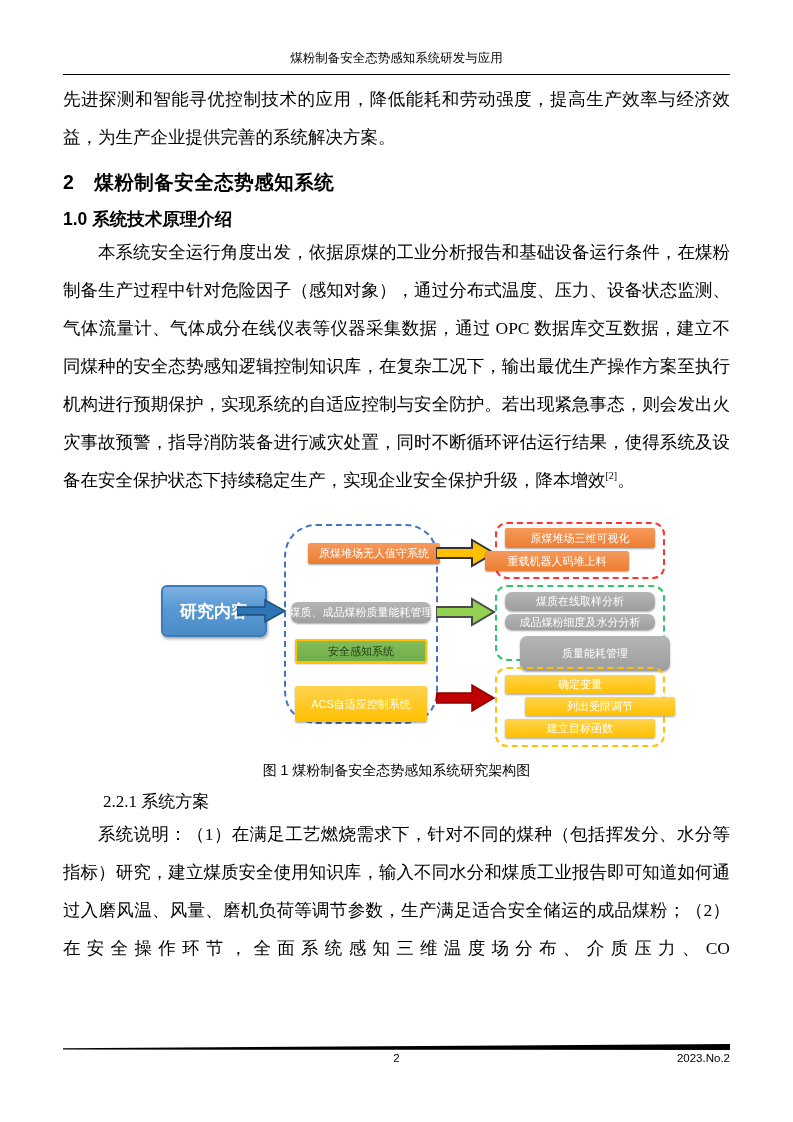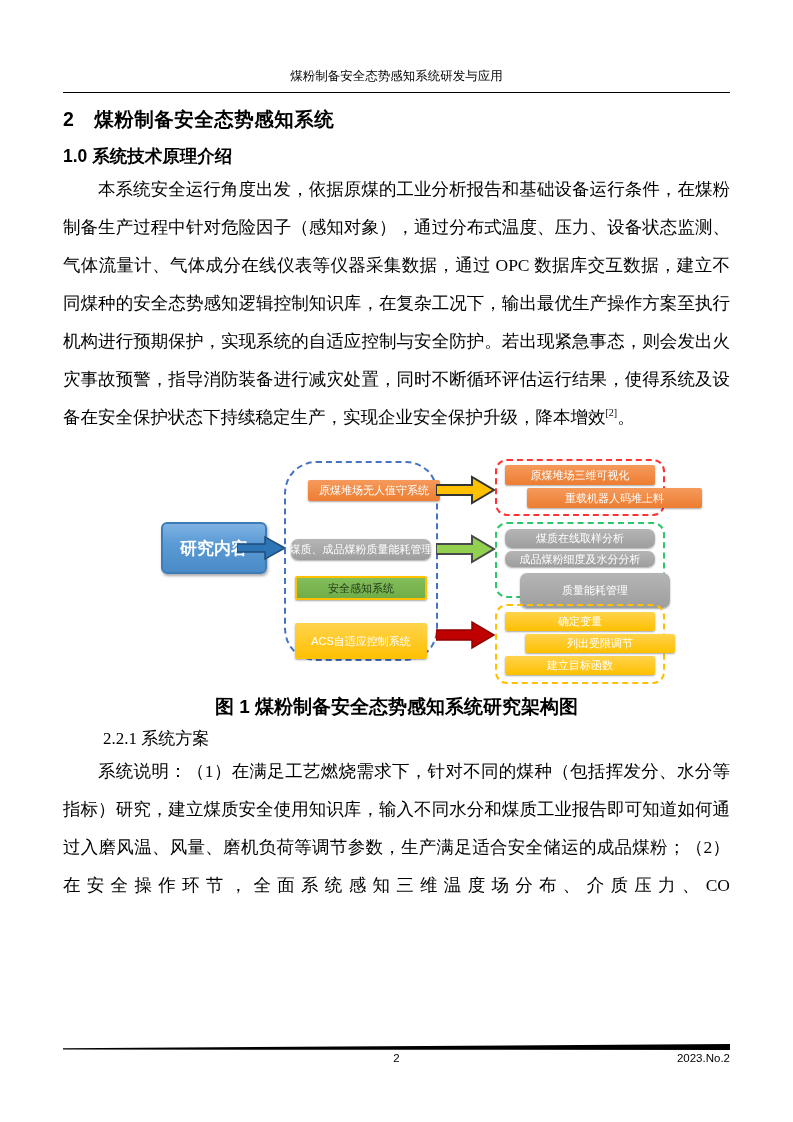--- a/index.html
+++ b/index.html
@@ -5,21 +5,21 @@
   html,body{margin:0;padding:0;background:#888;}
   .page{
     position:relative;
     width:793px;height:1122px;
     margin:0 auto;
     background:#ffffff;
     font-family:"Liberation Serif", serif;
     color:#000;
     overflow:hidden;
     box-sizing:border-box;
-    padding:18px 63px;
+    padding:0 63px;
   }
   
   .running-head{
     padding-top:50px;
     text-align:center;
     font-size:12.5px;
     line-height:17px;
     border-bottom:1.5px solid #000;
     padding-bottom:7px;
   }
@@ -75,41 +75,42 @@
   }
   .grp{border-radius:12px;}
   .grp-red{left:362px;top:3px;width:170px;height:57px;border:2px dashed #f33;}
   .grp-green{left:362px;top:66px;width:170px;height:76px;border:2px dashed #2ec56b;}
   .grp-yellow{left:362px;top:148px;width:170px;height:80px;border:2px dashed #ffc000;}
   .box-orange{background:linear-gradient(#f59a5c,#ed7d31);}
   .box-gray{background:linear-gradient(#b5b5b5,#9e9e9e);border-radius:7px;}
   .box-green{background:linear-gradient(#83bd5c,#70ad47);border:2px solid #ffc000;color:#1f3818;}
   .box-yellow{background:linear-gradient(#ffd34d,#ffc000);}
   .fig-caption{
-    text-align:center;font-weight:bold;font-size:19px;line-height:18px;margin-top:10px;
+    text-align:center;font-weight:normal;font-size:14px;line-height:18px;margin-top:10px;
     font-family:"Liberation Sans", sans-serif;
   }
   
   .footer-line{position:absolute;left:63px;top:1044px;width:667px;height:6px;}
   .footer-row{
     position:absolute;left:63px;top:1052px;width:667px;height:16px;
     font-family:"Liberation Sans", sans-serif;font-size:11.5px;
   }
   .page-num{position:absolute;left:0;width:100%;text-align:center;}
   .issue{position:absolute;right:0;}
 </style>
 </head>
 <body>
 
 <div class="page">
 
   <div class="running-head">
     <span>煤粉制备安全态势感知系统研发与应用</span>
   </div>
 
+  <p class="body-par par-cont">先进探测和智能寻优控制技术的应用，降低能耗和劳动强度，提高生产效率与经济效益，为生产企业提供完善的系统解决方案。</p>
 
   <h1 class="sec">2　煤粉制备安全态势感知系统</h1>
   <h2 class="sec">1.0 系统技术原理介绍</h2>
 
   <p class="body-par indent"><span>本系统安全运行角度出发，依据原煤的工业分析报告和基础设备运行条件，在煤粉制备生产过程中针对危险因子（感知对象），通过分布式温度、压力、设备状态监测、气体流量计、气体成分在线仪表等仪器采集数据，通过 OPC 数据库交互数据，建立不同煤种的安全态势感知逻辑控制知识库，在复杂工况下，输出最优生产操作方案至执行机构进行预期保护，实现系统的自适应控制与安全防护。若出现紧急事态，则会发出火灾事故预警，指导消防装备进行减灾处置，同时不断循环评估运行结果，使得系统及设备在安全保护状态下持续稳定生产，实现企业安全保护升级，降本增效</span><sup class="ref">[2]</sup><span>。</span></p>
 
   <div class="fig">
 
     <div class="abs root-box">研究内容</div>
 
@@ -128,21 +129,21 @@
     </svg>
     <svg class="abs" style="left:303px;top:77px" width="60" height="32" viewBox="0 0 60 32">
       <polygon points="0,11 36,11 36,3 58,16 36,29 36,21 0,21" fill="#92d050" stroke="#4a4a4a" stroke-width="2"></polygon>
     </svg>
     <svg class="abs" style="left:303px;top:164px" width="60" height="30" viewBox="0 0 60 30">
       <polygon points="0,10 36,10 36,2 58,15 36,28 36,20 0,20" fill="#c00000" stroke="#8f0000" stroke-width="1.5"></polygon>
     </svg>
 
     <div class="abs grp grp-red"></div>
     <div class="abs node box-orange" style="left:372px;top:9px;width:150px;height:20px">原煤堆场三维可视化</div>
-    <div class="abs node box-orange" style="left:394px;top:32px;width:175px;height:20px">重载机器人码堆上料</div>
+    <div class="abs node box-orange" style="left:352px;top:32px;width:144px;height:20px">重载机器人码堆上料</div>
 
     <div class="abs grp grp-green"></div>
     <div class="abs node box-gray" style="left:372px;top:73px;width:150px;height:19px">煤质在线取样分析</div>
     <div class="abs node box-gray" style="left:372px;top:95px;width:150px;height:16px">成品煤粉细度及水分分析</div>
     <div class="abs node box-gray" style="left:387px;top:117px;width:150px;height:35px">质量能耗管理</div>
 
     <div class="abs grp grp-yellow"></div>
     <div class="abs node box-yellow" style="left:372px;top:156px;width:150px;height:19px">确定变量</div>
     <div class="abs node box-yellow" style="left:392px;top:178px;width:150px;height:19px">列出受限调节</div>
     <div class="abs node box-yellow" style="left:372px;top:200px;width:150px;height:19px">建立目标函数</div>

